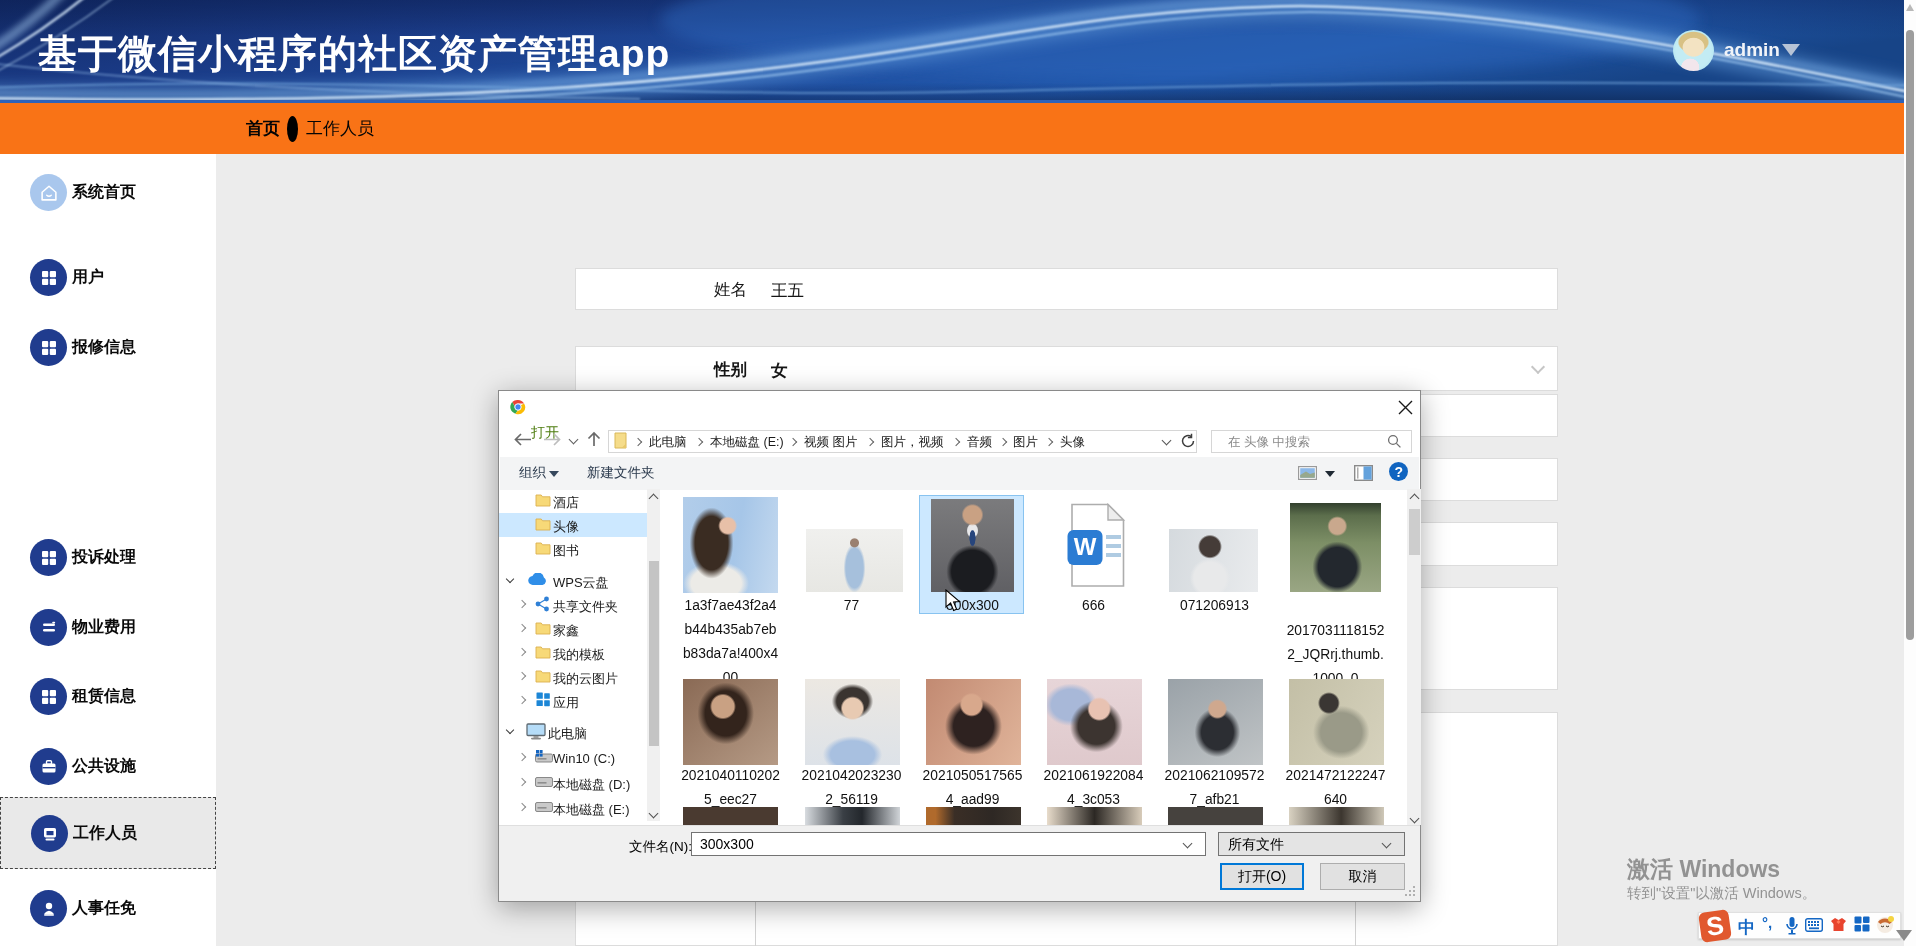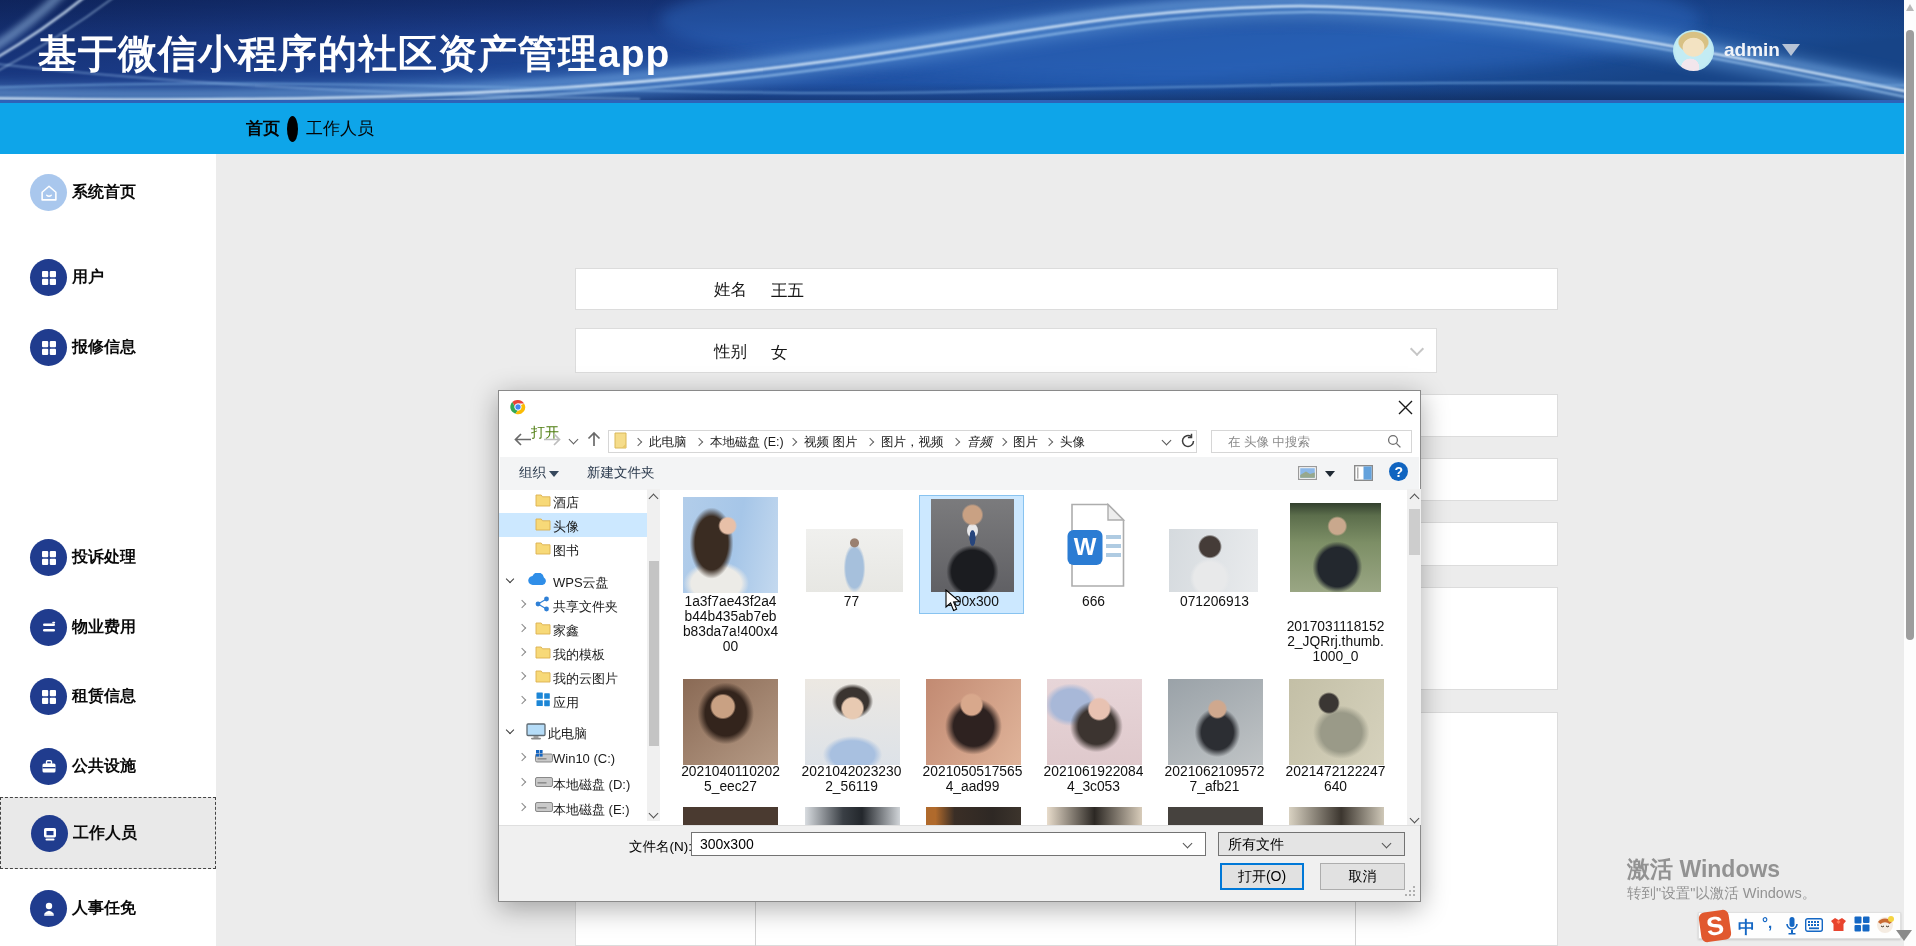--- a/index.html
+++ b/index.html
@@ -12,21 +12,21 @@
   #hdrtitle { left:38px; top:27px; font-size:39px; font-weight:bold; color:#fff; letter-spacing:1px; }
   #admintxt { left:1724px; top:39px; font-size:19px; font-weight:bold; color:#f2f4f8; }
   #admincaret { left:1782px; top:44px; width:0; height:0; border-left:9px solid transparent; border-right:9px solid transparent; border-top:12px solid #b6c3d6; }
   #avatar { left:1673px; top:30px; width:41px; height:41px; border-radius:50%;
      background: radial-gradient(circle at 42% 92%, #f2e6ec 0 20%, transparent 21%),
        radial-gradient(ellipse 46% 40% at 50% 42%, #f3e3c2 0 55%, transparent 60%),
        radial-gradient(ellipse 60% 42% at 50% 30%, #d8c184 0 58%, transparent 64%),
        radial-gradient(circle at 50% 50%, #c3ecf4 0 60%, #9fdcef 100%); }
 
   
-  #crumb { left:0; top:103px; width:1916px; height:51px; background:#0ea5e9; }
+  #crumb { left:0; top:103px; width:1916px; height:51px; background:#f97316; }
   #crumb .t1 { position:absolute; left:246px; top:14px; font-size:17px; font-weight:bold; color:#050505; }
   #crumb .sep { position:absolute; left:287px; top:13px; width:11px; height:26px; background:#000; border-radius:50%; }
   #crumb .t2 { position:absolute; left:306px; top:14px; font-size:17px; color:#050505; }
 
   
   #side { left:0; top:154px; width:216px; height:792px; background:#fff; }
   .mi { position:absolute; left:0; width:216px; height:64px; }
   .mi .circ { position:absolute; left:30px; top:50%; margin-top:-18px; width:37px; height:37px; border-radius:50%; background:#203c8e; }
   .mi.home .circ { background:#a9c7ed; }
   .mi .lbl { position:absolute; left:72px; top:50%; transform:translateY(-50%); font-size:16px; font-weight:bold; color:#0a0a0a; }
@@ -224,21 +224,21 @@
           </g>
         </svg>
       </span>
     <span class="lbl">人事任免</span>
   </div>
 
   <div class="frow" style="left:575px; top:268px; width:983px; height:42px;">
     <span class="fl" style="top:10px;">姓名</span>
       <span class="fv" style="top:11px;">王五</span>
   </div>
-  <div class="frow" style="left:575px; top:328px; width:862px; height:45px;">
+  <div class="frow" style="left:575px; top:346px; width:983px; height:45px;font-weight:bold;">
     <span class="fl" style="top:12px;">性别</span>
       <span class="fv" style="top:13px;">女</span>
     <span style="position:absolute; right:14px; top:15px; width:10px; height:10px; border-right:2px solid #c6c6c6; border-bottom:2px solid #c6c6c6; transform:rotate(45deg);"></span>
   </div>
   <div class="frow" style="left:575px; top:394px; width:983px; height:43px;"></div>
   <div class="frow" style="left:575px; top:458px; width:983px; height:43px;"></div>
   <div class="frow" style="left:575px; top:522px; width:983px; height:44px;"></div>
   <div class="frow" style="left:575px; top:587px; width:983px; height:103px;"></div>
   <div class="frow" style="left:575px; top:712px; width:983px; height:234px;">
     <div style="position:absolute; left:179px; top:0; width:1px; height:234px; background:#d2d2d2;"></div>
@@ -308,21 +308,21 @@
     #dlg .ab { position:absolute; }
     #dlg .nvtxt { position:absolute; font-size:12.5px; color:#1b1b1b; white-space:nowrap; }
     #dlg .crumbsep { position:absolute; width:6px; height:6px; border-right:1.4px solid #636363; border-top:1.4px solid #636363; transform:rotate(45deg); }
     #dlg .chevD { position:absolute; width:7px; height:7px; border-right:1.5px solid #555; border-bottom:1.5px solid #555; transform:rotate(45deg); }
     #dlg .trow { position:absolute; left:0; width:148px; height:24px; }
     #dlg .trow .tt { position:absolute; left:54px; top:5px; font-size:13px; color:#1b1b1b; white-space:nowrap; }
     #dlg .texp { position:absolute; width:6px; height:6px; }
     #dlg .exp-c { border-right:1.5px solid #8a8a8a; border-top:1.5px solid #8a8a8a; transform:rotate(45deg); }
     #dlg .exp-o { border-right:1.6px solid #3d3d3d; border-bottom:1.6px solid #3d3d3d; transform:rotate(45deg); }
     #dlg .thumb { position:absolute; }
-    #dlg .flbl { position:absolute; width:121px; text-align:center; font-size:13.8px; line-height:15px; color:#111; }
+    #dlg .flbl { position:absolute; width:121px; text-align:center; font-size:13.8px; line-height:24px; color:#111; }
     #dlg .sb { position:absolute; background:#f0f0f0; }
     #dlg .sbth { position:absolute; background:#cdcdcd; }
     #dlg .sbarr { position:absolute; width:7px; height:7px; }
     #dlg .arr-u { border-left:1.6px solid #505050; border-top:1.6px solid #505050; transform:rotate(45deg); }
     #dlg .arr-d { border-right:1.6px solid #505050; border-bottom:1.6px solid #505050; transform:rotate(45deg); }
   </style>
   <div id="dlg" class="abs">
 
     <div class="ab" style="left:11px; top:8px;">
       <svg viewBox="0 0 48 48" width="16" height="16">
@@ -356,21 +356,21 @@
       </svg>
     <span class="crumbsep" style="left:136px; top:48px;"></span>
     <span class="nvtxt" style="left:150px; top:43px;">此电脑</span>
     <span class="crumbsep" style="left:197px; top:48px;"></span>
     <span class="nvtxt" style="left:211px; top:43px;">本地磁盘 (E:)</span>
     <span class="crumbsep" style="left:291px; top:48px;"></span>
     <span class="nvtxt" style="left:305px; top:43px;">视频 图片</span>
     <span class="crumbsep" style="left:368px; top:48px;"></span>
     <span class="nvtxt" style="left:382px; top:43px;">图片，视频</span>
     <span class="crumbsep" style="left:454px; top:48px;"></span>
-    <span class="nvtxt" style="left:468px; top:43px;font-style:italic;">音频</span>
+    <span class="nvtxt" style="left:468px; top:43px;">音频</span>
     <span class="crumbsep" style="left:501px; top:48px;"></span>
     <span class="nvtxt" style="left:514px; top:43px;">图片</span>
     <span class="crumbsep" style="left:547px; top:48px;"></span>
     <span class="nvtxt" style="left:561px; top:43px;">头像</span>
     <span class="chevD" style="left:664px; top:46px;"></span>
     <svg class="ab" style="left:681px; top:42px;" width="16" height="16" viewBox="0 0 16 16">
         <path d="M13.5 8 a5.5 5.5 0 1 1 -2.2-4.4" stroke="#3e3e3e" stroke-width="1.5" fill="none"></path>
         <path d="M11.5 0.8 L11.5 4.4 L7.9 4.4" stroke="#3e3e3e" stroke-width="1.5" fill="none"></path>
       </svg>
 

